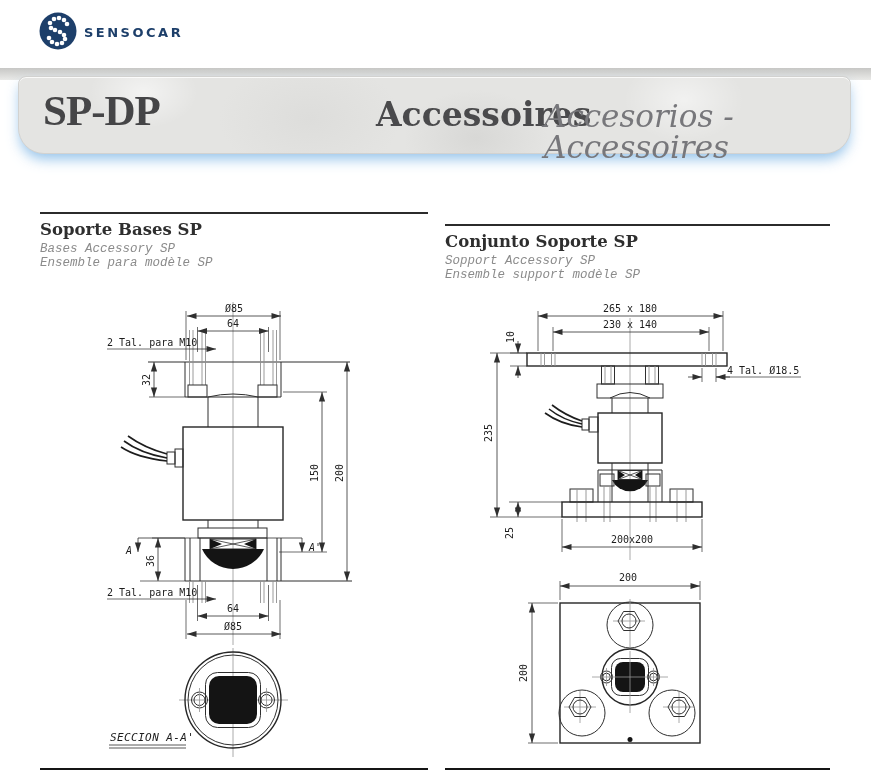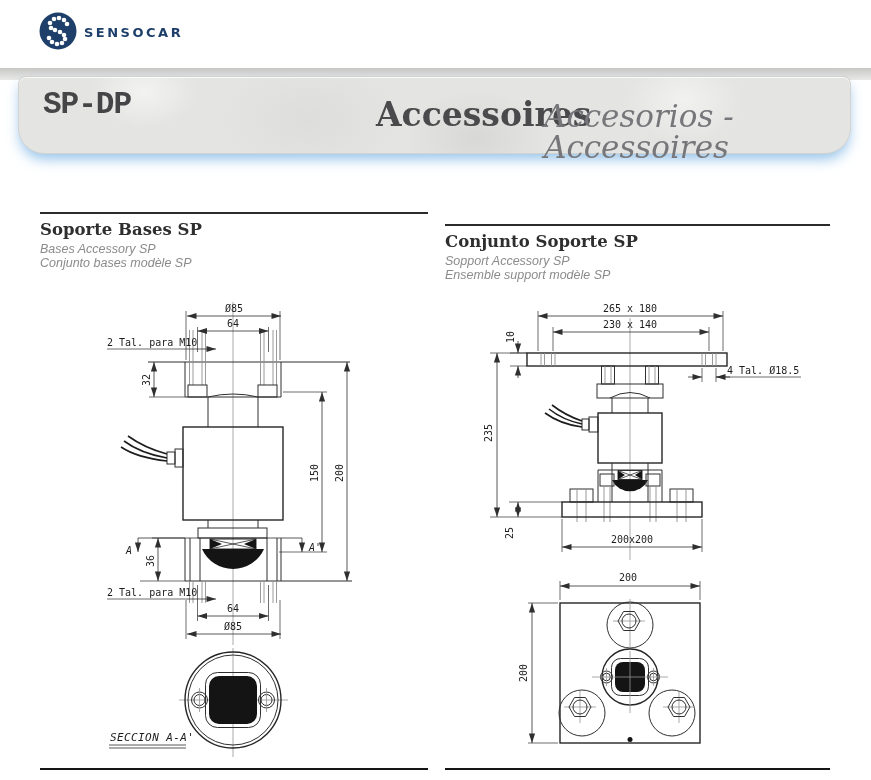--- a/index.html
+++ b/index.html
@@ -12,34 +12,34 @@
   .band{position:absolute;left:18px;top:76px;width:831px;height:76px;z-index:2;
         background:
           radial-gradient(90px 60px at 15% 20%, rgba(255,255,255,.55), rgba(255,255,255,0) 60%),
           radial-gradient(120px 80px at 55% 80%, rgba(188,188,186,.30), rgba(188,188,186,0) 60%),
           radial-gradient(100px 70px at 80% 30%, rgba(255,255,255,.5), rgba(255,255,255,0) 60%),
           radial-gradient(140px 90px at 35% 55%, rgba(200,200,198,.25), rgba(200,200,198,0) 65%),
           #e4e4e2;
         border:1px solid #d2d2d0;
         border-radius:8px 8px 26px 26px;
         box-shadow:0 7px 13px -2px rgba(130,185,230,.85), inset 0 1px 0 rgba(255,255,255,.8);}
-  .band .model{position:absolute;left:24px;top:12px;font-family:Liberation Mono, monospace;
-        font-weight:bold;font-size:31px;line-height:1;color:#454547;letter-spacing:-1px;}
+  .band .model{position:absolute;left:24px;top:12px;font-family:Liberation Serif, serif;
+        font-weight:bold;font-size:43px;line-height:1;color:#454547;letter-spacing:-1px;}
   .band .acc{position:absolute;left:357px;top:21px;font-family:"DejaVu Serif",serif;
         font-weight:bold;font-size:33px;line-height:1;color:#4a4a4c;}
   .band .accit{position:absolute;left:525px;top:24px;font-family:"DejaVu Serif",serif;
         font-style:italic;font-size:31px;line-height:1;color:#77777b;}
   
   .sec{position:absolute;top:212px;z-index:2;}
   .sec.l{left:40px;width:388px;}
   .sec.r{left:445px;width:385px;margin-top:12px;}
   .sec .rule{border-top:2px solid #2b2b2b;margin:0 0 6px 0;}
   .sec h2{margin:0 0 3px 0;font-family:"DejaVu Serif",serif;font-weight:bold;
           font-size:16.5px;color:#2e2e2e;}
-  .sec .sub{font-family:Liberation Sans, sans-serif;font-style:italic;font-size:12.5px;
+  .sec .sub{font-family:Liberation Mono, monospace;font-style:italic;font-size:12.5px;
           color:#8b8b8b;line-height:14px;}
   
   .drawings{position:absolute;left:0;top:0;z-index:3;}
   .ol{stroke:#2f2f2f;stroke-width:1;fill:none;}
   .ol2{stroke:#262626;stroke-width:1.4;fill:none;}
   .thin{stroke:#8f8f8f;stroke-width:0.9;fill:none;}
   .cl{stroke:#949494;stroke-width:0.8;fill:none;}
   .dim{stroke:#2f2f2f;stroke-width:0.8;fill:none;}
   .ext{stroke:#2f2f2f;stroke-width:0.7;fill:none;}
   .cab{stroke:#1d1d1d;stroke-width:1.6;fill:none;}
@@ -86,21 +86,21 @@
   <div class="band">
     <span class="model">SP-DP</span>
     <span class="acc">Accessoires</span>
     <span class="accit">Accesorios - Accessoires</span>
   </div>
 
   <div class="sec l">
     <div class="rule"></div>
     <h2>Soporte Bases SP</h2>
     <div class="sub">Bases Accessory SP</div>
-    <div class="sub">Conjunto bases modèle SP</div>
+    <div class="sub">Ensemble para modèle SP</div>
   </div>
   <div class="sec r">
     <div class="rule"></div>
     <h2>Conjunto Soporte SP</h2>
     <div class="sub">Sopport Accessory SP</div>
     <div class="sub">Ensemble support modèle SP</div>
   </div>
 
   <svg class="drawings" width="871" height="780" viewBox="0 0 871 780">
     <defs>

